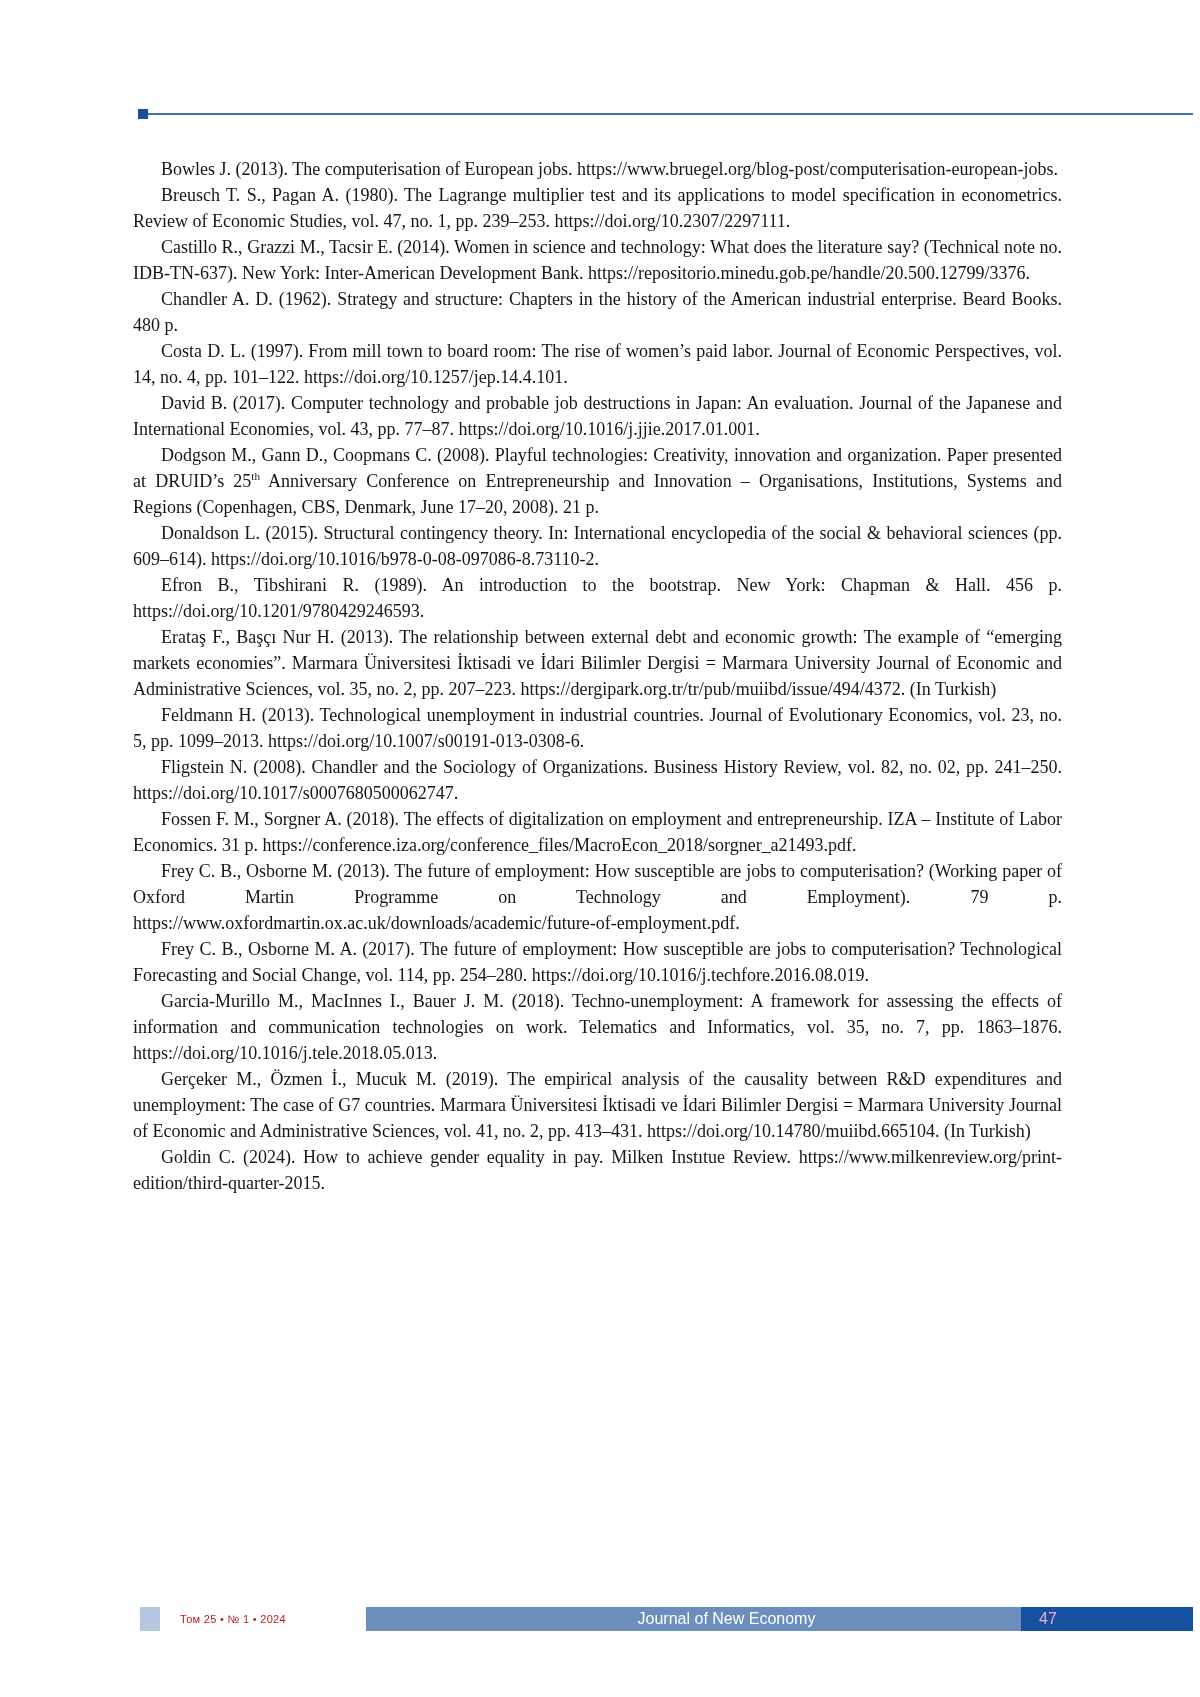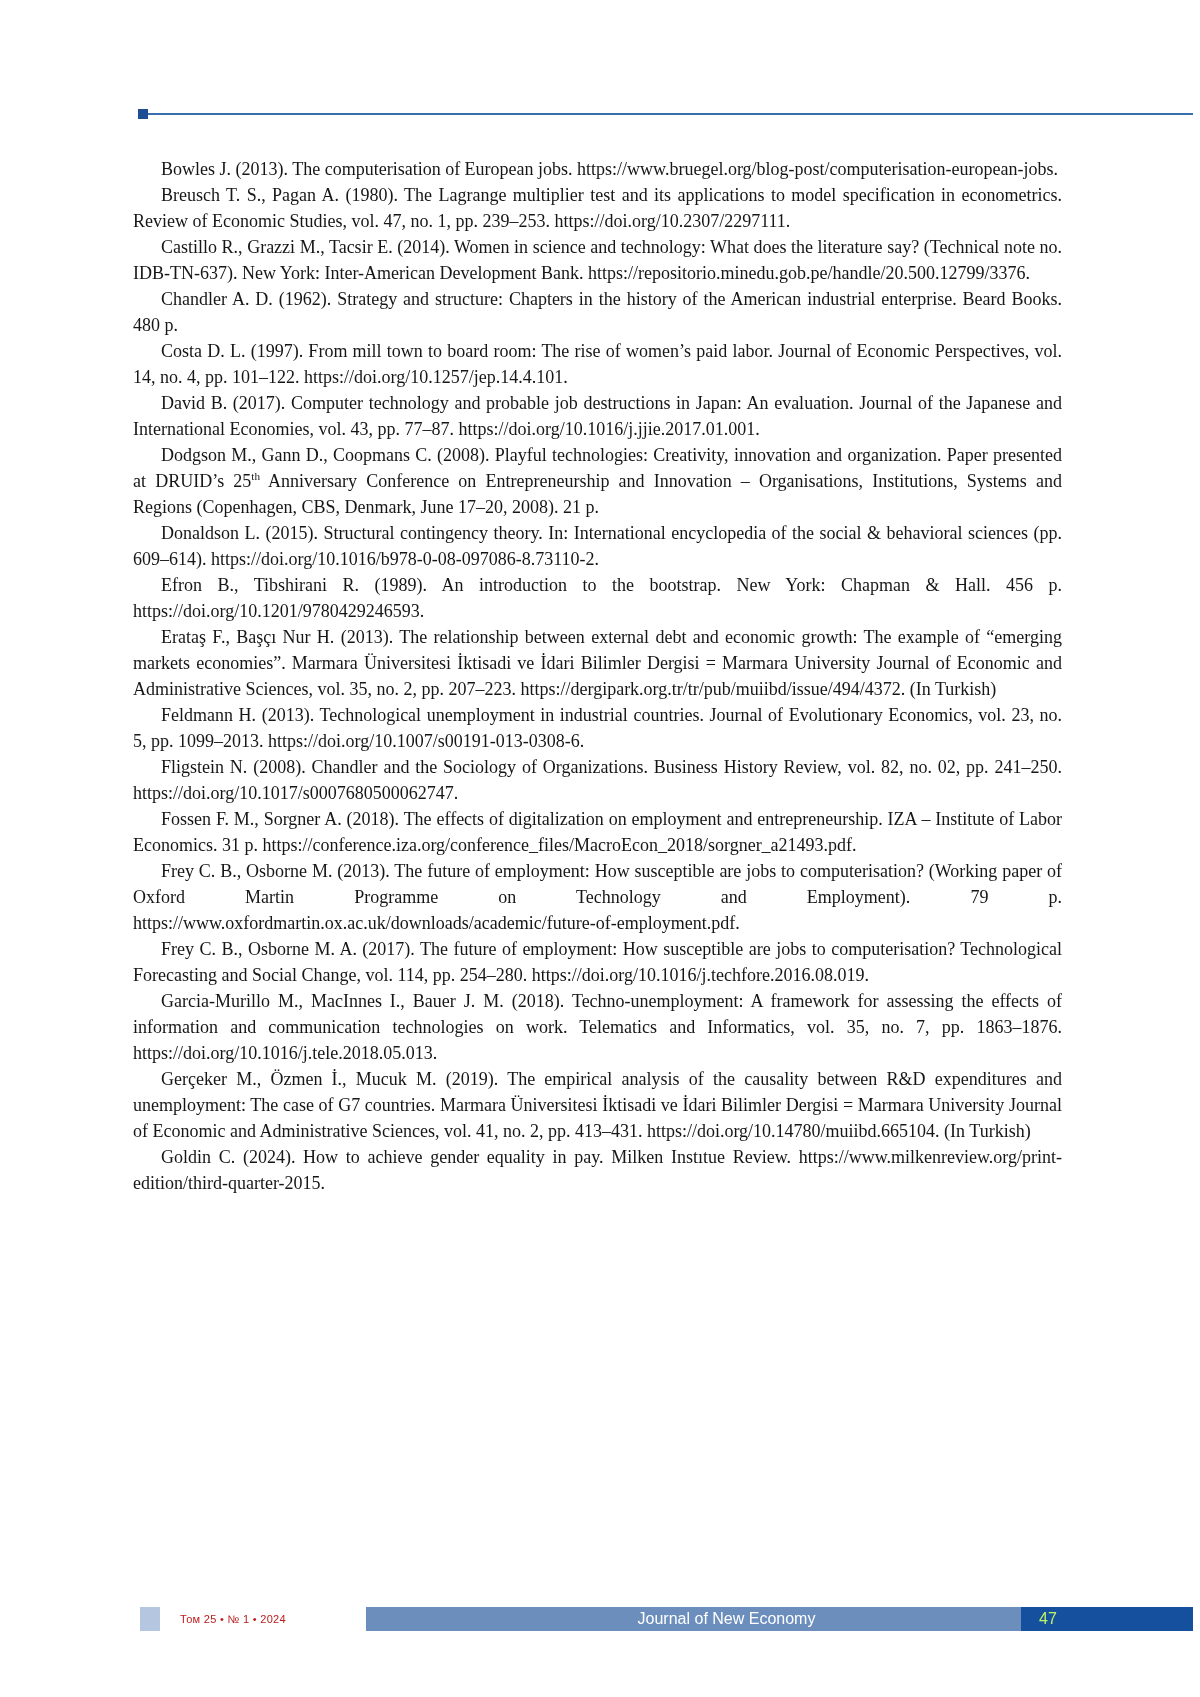--- a/index.html
+++ b/index.html
@@ -54,21 +54,21 @@
   .footer-bar{
     position:absolute;left:353px;top:1607px;width:721px;height:24px;
     background:#6b8ebd;
     color:#ffffff;text-align:center;
     font-family:"Liberation Sans", sans-serif;
     font-size:16px;line-height:24px;margin-left:13px;
   }
   .footer-page{
     position:absolute;left:1021px;top:1607px;width:172px;height:24px;
     background:#15509e;
-    color:#bef264;text-align:left;text-indent:18px;
+    color:#f9a8d4;text-align:left;text-indent:18px;
     font-family:"Liberation Sans", sans-serif;
     font-size:16px;line-height:24px;
   }
 </style>
 </head>
 <body>
 
 <div class="page">
 
 

